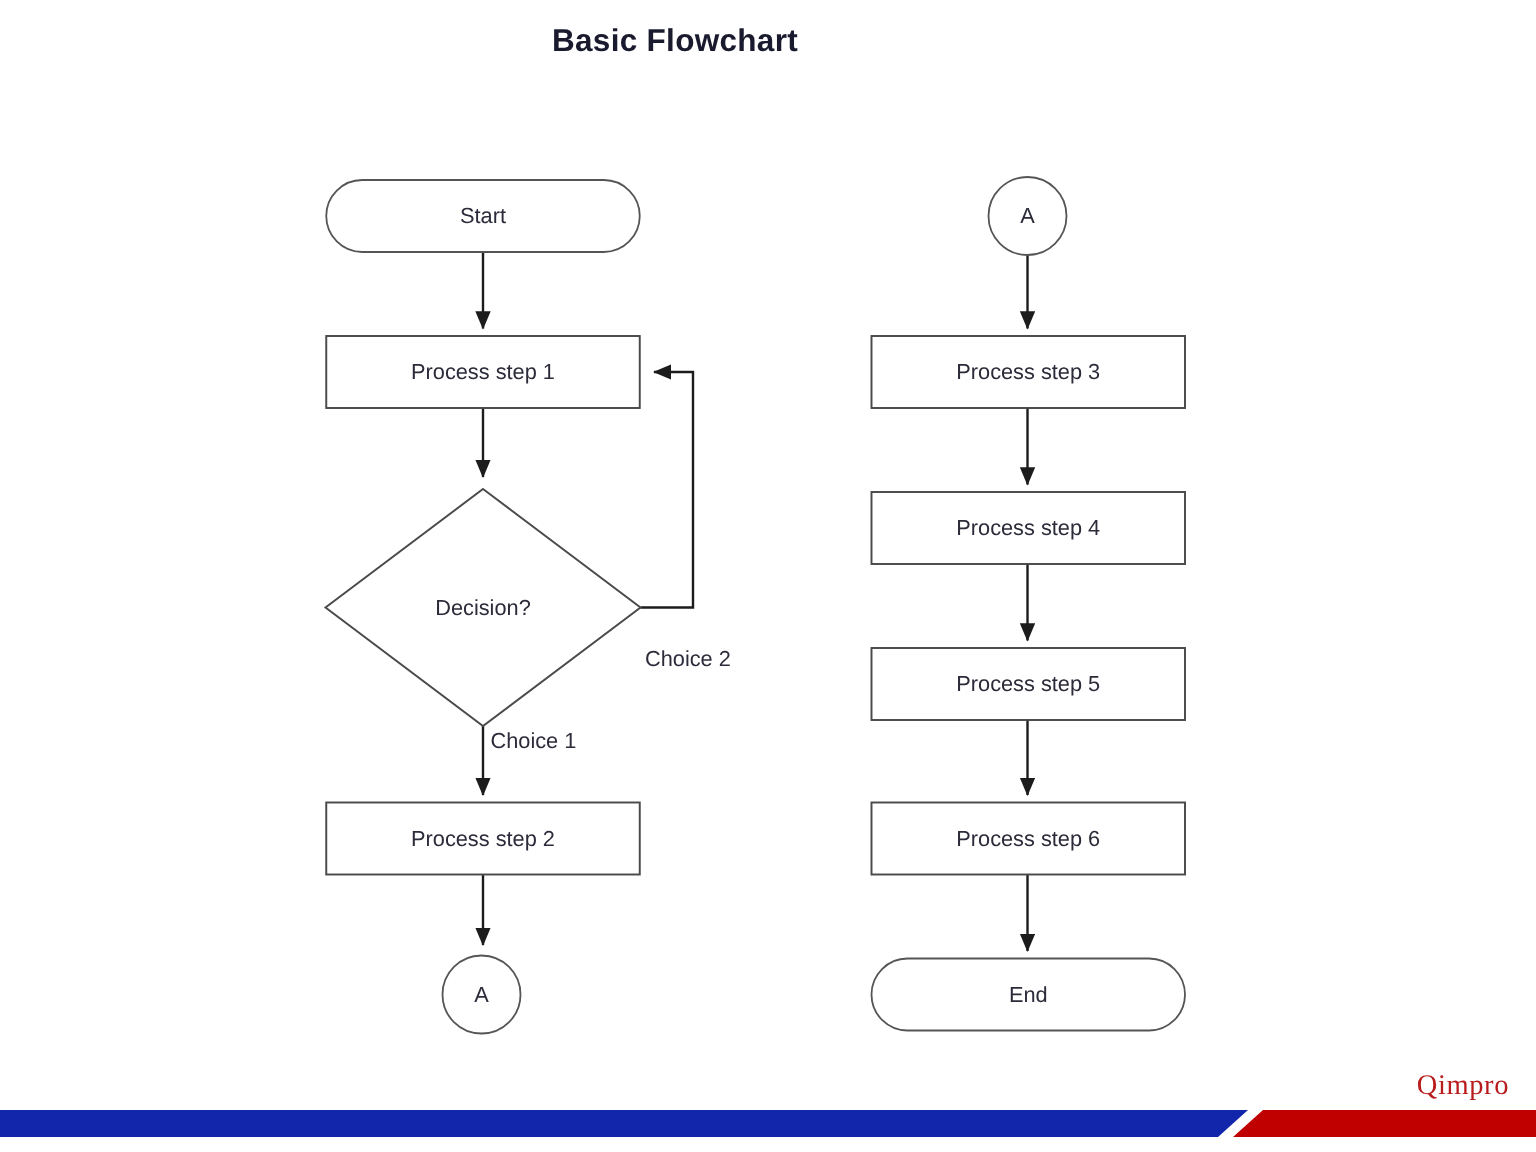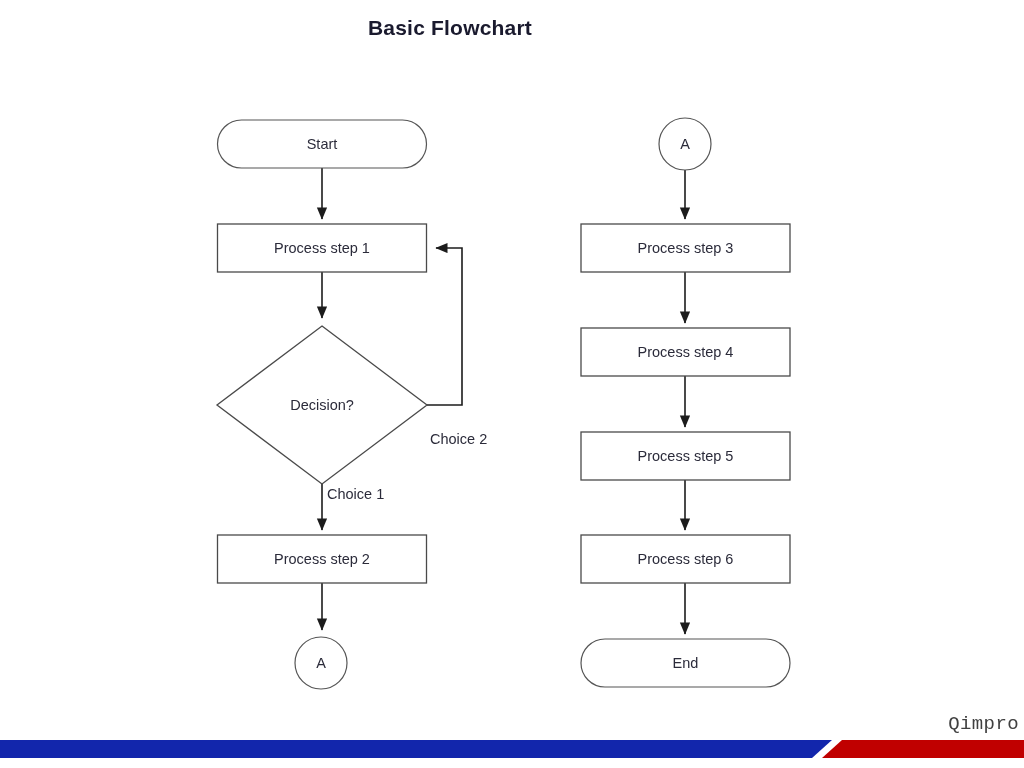--- a/index.html
+++ b/index.html
@@ -77,25 +77,25 @@
   #footer-bar {
     position: absolute;
     left: 0;
     bottom: 10px;
     width: 1024px;
     height: 18px;
     overflow: hidden;
   }
   #brand {
     position: absolute;
-    right: 5px;
+    right: 18px;
     bottom: 33px;
-    font-family: Liberation Mono, monospace;
+    font-family: Liberation Serif, serif;
     font-size: 19px;
-    color: #404040;
+    color: #b91c1c;
     letter-spacing: 0.4px;
   }
 </style>
 </head>
 <body>
 
 <div id="slide">
 
   <div id="title">Basic Flowchart</div>
 

